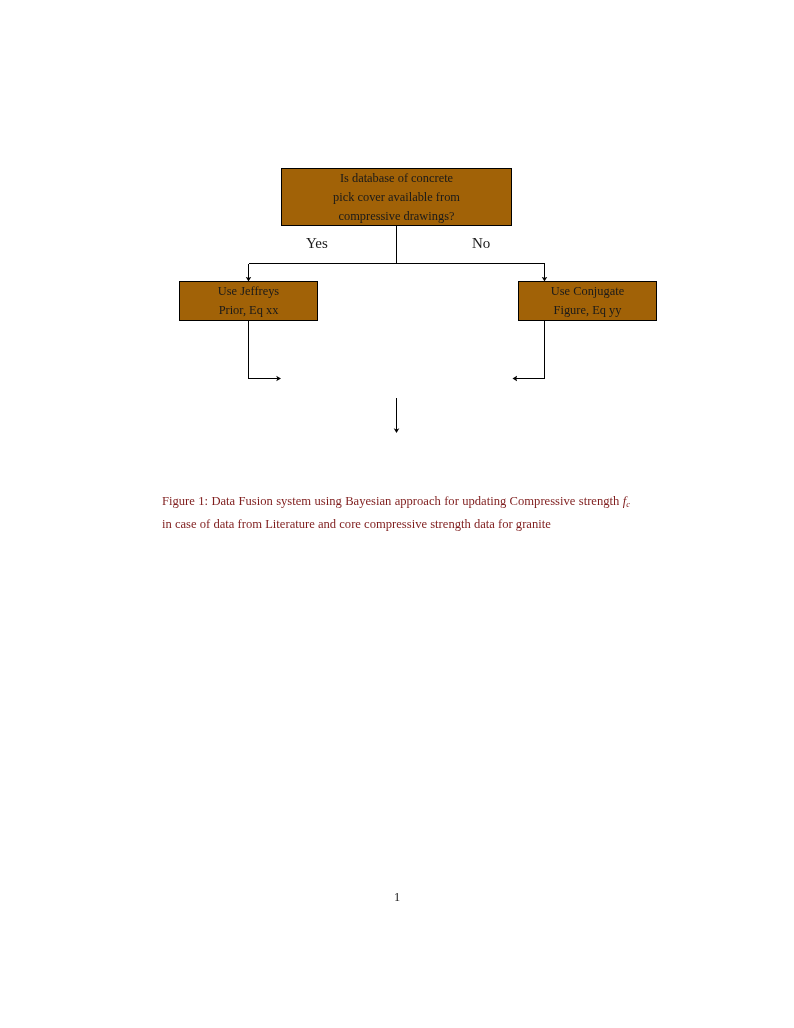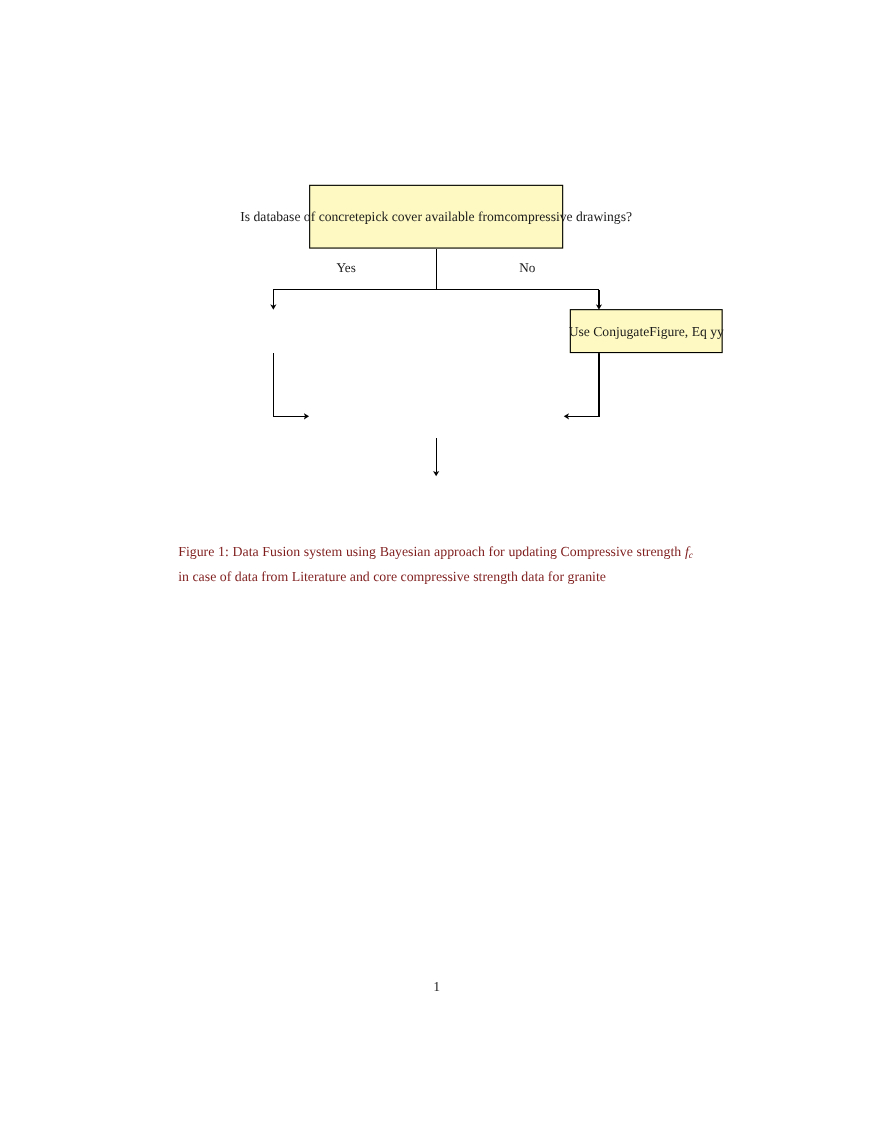--- a/index.html
+++ b/index.html
@@ -36,23 +36,23 @@
     position: absolute;
     left: 0; top: 0;
     width: 794px;
     height: 490px;
   }
 
   .node {
     position: absolute;
     box-sizing: border-box;
     border: 1px solid #000000;
-    background: #fef9c3;
+    background: #a16207;
     display: flex;
-    flex-direction: row;
+    flex-direction: column;
     align-items: center;
     justify-content: center;
     text-align: center;
     font-size: 12.4px;
     line-height: 19px;
     color: #1a1a1a;
   }
   .node .ln { display: block; white-space: nowrap; }
 
   
@@ -68,21 +68,21 @@
   #node-posterior {
     left: 281px; top: 358px; width: 231px; height: 40px;
   }
   #node-plot {
     left: 281px; top: 433px; width: 231px; height: 40px;
   }
 
   
   .branch-label {
     position: absolute;
-    font-size: 12px;
+    font-size: 15px;
     line-height: 16px;
     color: #1a1a1a;
     white-space: nowrap;
   }
   #label-yes { left: 306px; top: 235px; }
   #label-no  { left: 472px; top: 235px; }
 
   
   #caption {
     position: absolute;
@@ -149,20 +149,24 @@
 
     <div class="node" id="node-decision">
       <span class="ln">Is database of concrete</span>
       <span class="ln">pick cover available from</span>
       <span class="ln">compressive drawings?</span>
     </div>
 
     <span class="branch-label" id="label-yes">Yes</span>
     <span class="branch-label" id="label-no">No</span>
 
+    <div class="node" id="node-jeffreys">
+      <span class="ln">Use Jeffreys</span>
+      <span class="ln">Prior, Eq xx</span>
+    </div>
 
     <div class="node" id="node-conjugate">
       <span class="ln">Use Conjugate</span>
       <span class="ln">Figure, Eq yy</span>
     </div>
 
 
 
   </div>
 

